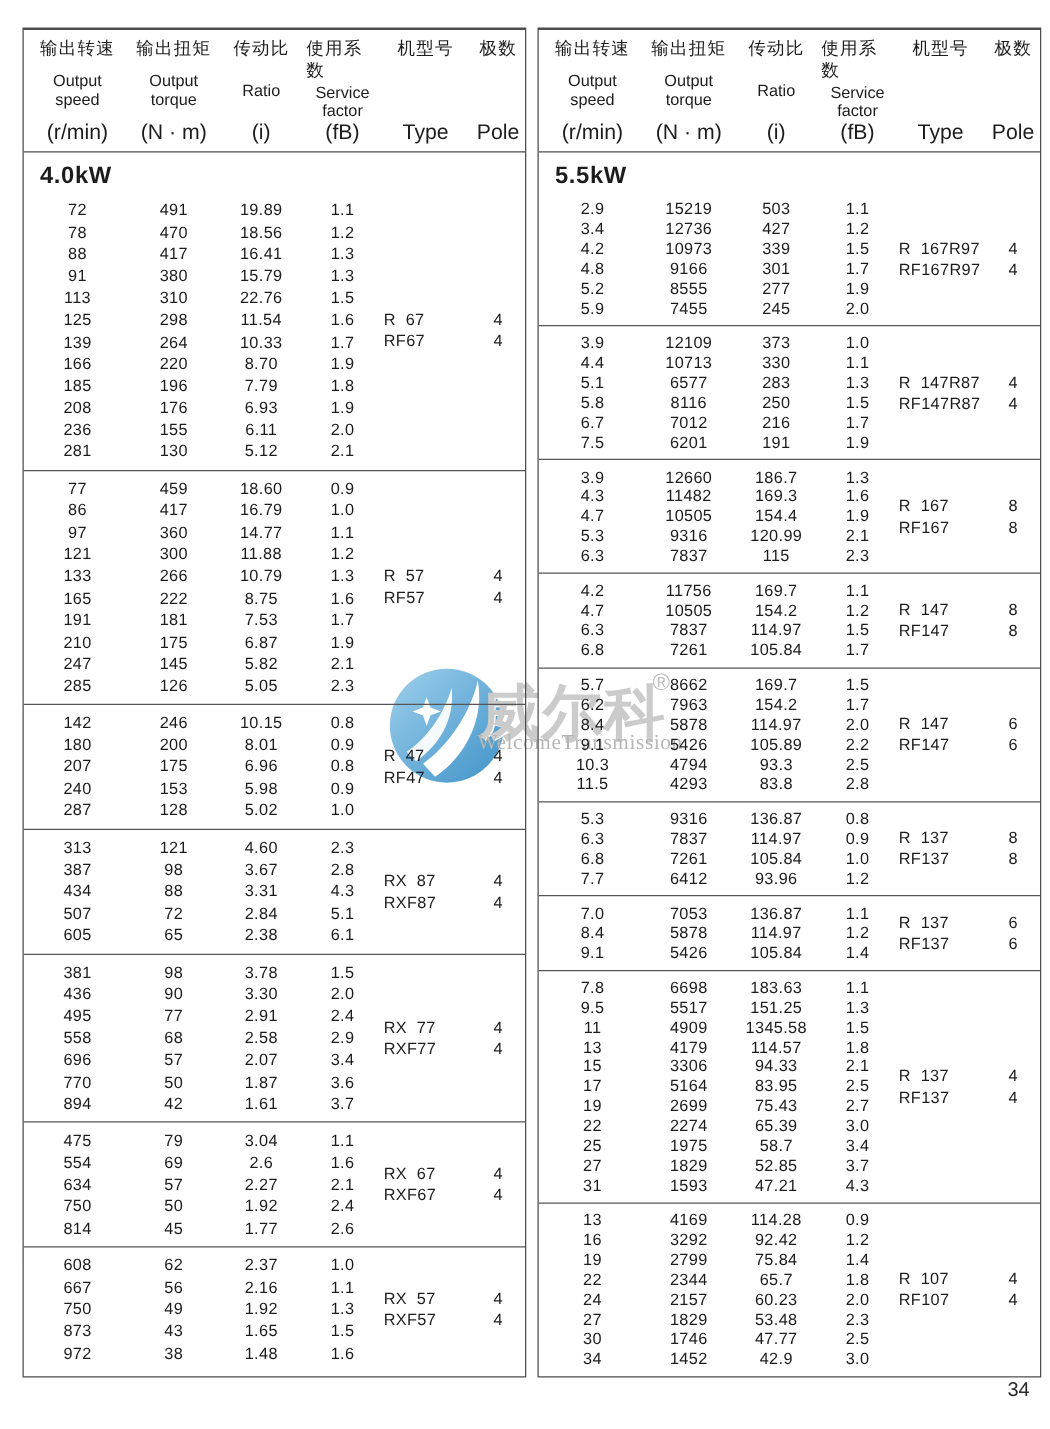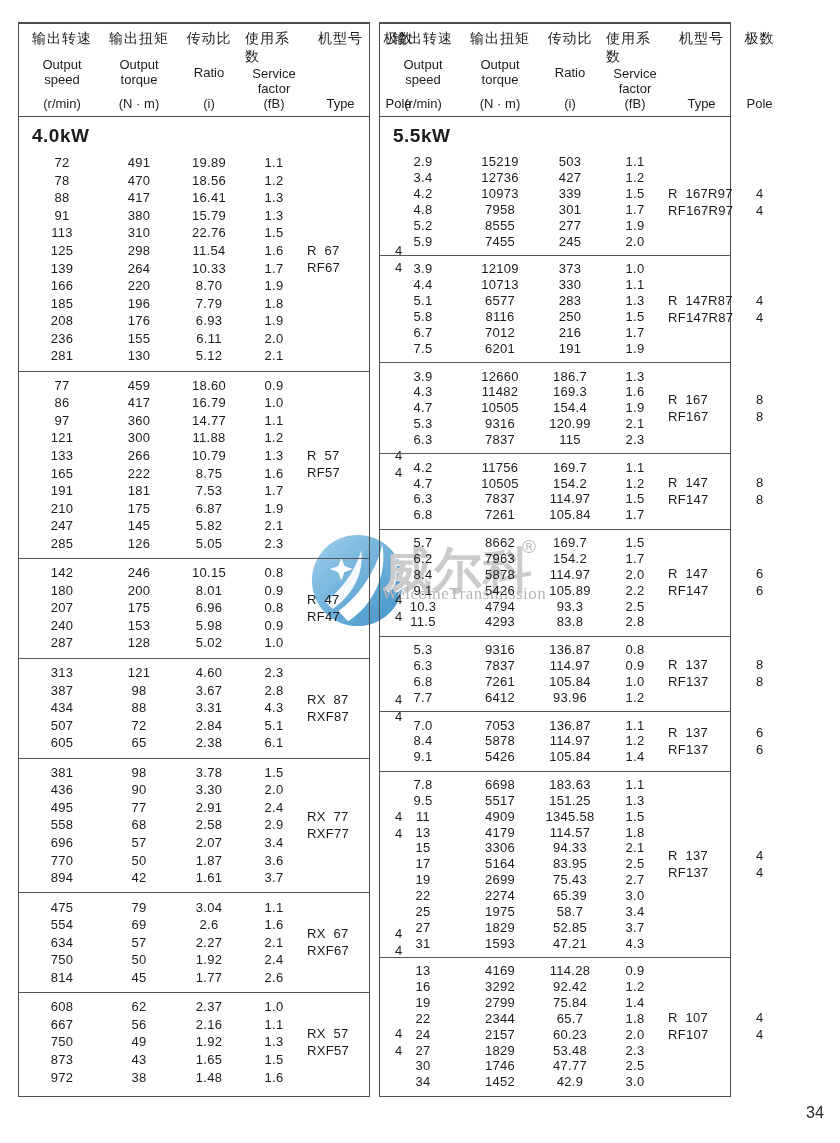--- a/index.html
+++ b/index.html
@@ -4,34 +4,34 @@
 <style>
   html,body{margin:0;padding:0;}
   body{
     width:840px;height:1143px;background:#ffffff;position:relative;
     font-family:"Liberation Sans",sans-serif;color:#1c1c1c;overflow:hidden;
   }
   .page{position:absolute;inset:0;}
   
   .tables{position:absolute;left:18px;top:22px;display:flex;gap:9px;z-index:1;align-items:stretch;}
   .gear-table{
-    width:352px;box-sizing:border-box;background:transparent;
+    width:403px;box-sizing:border-box;background:transparent;
     border:1.5px solid #4d4d4d;border-top-width:2.5px;
     display:flex;flex-direction:column;
   }
   .gear-table:nth-child(1){--rh:17.55px;}
   .gear-table:nth-child(2){--rh:15.85px;}
   .thead{
     display:grid;grid-template-columns:86px 68px 72px 58px 75px 41px;
     border-bottom:1.5px solid #4d4d4d;padding:6px 0 5px;
   }
   .hcell{display:flex;flex-direction:column;align-items:center;justify-content:space-between;min-height:74px;}
   .hzh{font-size:14px;letter-spacing:1px;}
   .hen{white-space:pre-line;text-align:center;font-size:13px;line-height:15px;}
-  .hunit{font-size:13px;}
+  .hunit{font-size:17px;}
   .tbody{display:flex;flex-direction:column;flex:1;}
   .power-title{font-size:19px;font-weight:bold;padding:8px 0 2px 13px;letter-spacing:0.5px;}
   .group{display:flex;padding:5px 0 6px;}
   .group + .group{border-top:1.5px solid #565656;}
   .rows{display:flex;flex-direction:column;justify-content:center;}
   .drow{display:grid;grid-template-columns:86px 68px 72px 58px;align-items:center;height:var(--rh,17px);}
   .cell{text-align:center;font-size:13px;letter-spacing:0.3px;}
   .typepole{width:116px;display:flex;flex-direction:column;justify-content:center;}
   .tpline{display:grid;grid-template-columns:75px 41px;align-items:center;height:17px;}
   .tptype{white-space:pre;font-size:13px;padding-left:4px;letter-spacing:0.3px;}
@@ -560,21 +560,21 @@
                 <div class="cell">1.2</div>
               </div>
               <div class="drow">
                 <div class="cell">4.2</div>
                 <div class="cell">10973</div>
                 <div class="cell">339</div>
                 <div class="cell">1.5</div>
               </div>
               <div class="drow">
                 <div class="cell">4.8</div>
-                <div class="cell">7958</div>
+                <div class="cell">9166</div>
                 <div class="cell">301</div>
                 <div class="cell">1.7</div>
               </div>
               <div class="drow">
                 <div class="cell">5.2</div>
                 <div class="cell">8555</div>
                 <div class="cell">277</div>
                 <div class="cell">1.9</div>
               </div>
               <div class="drow">

